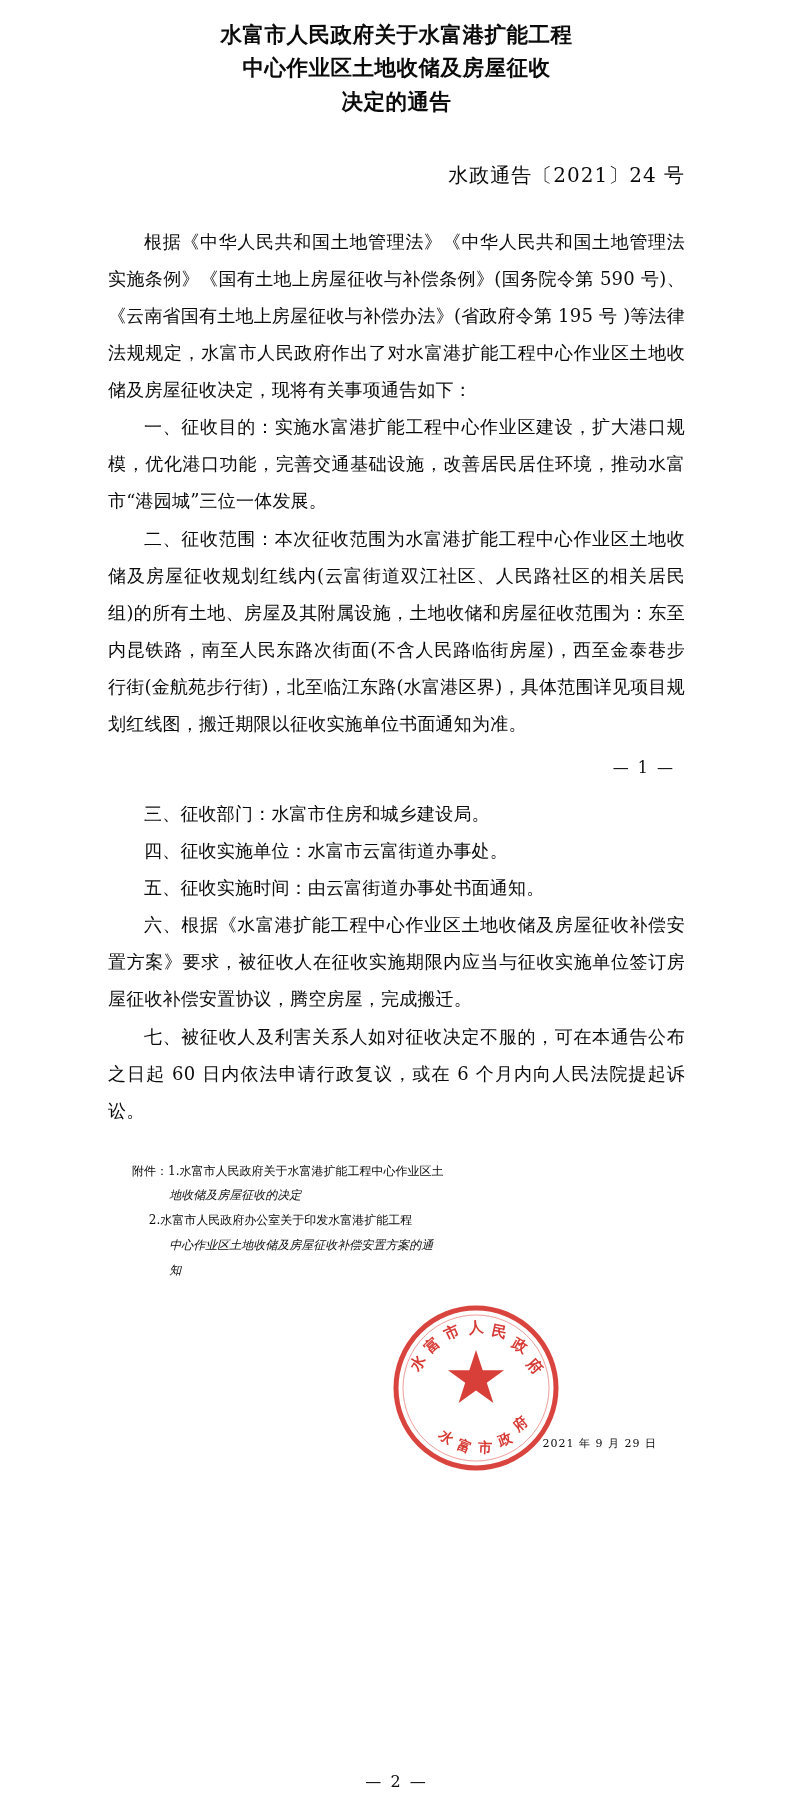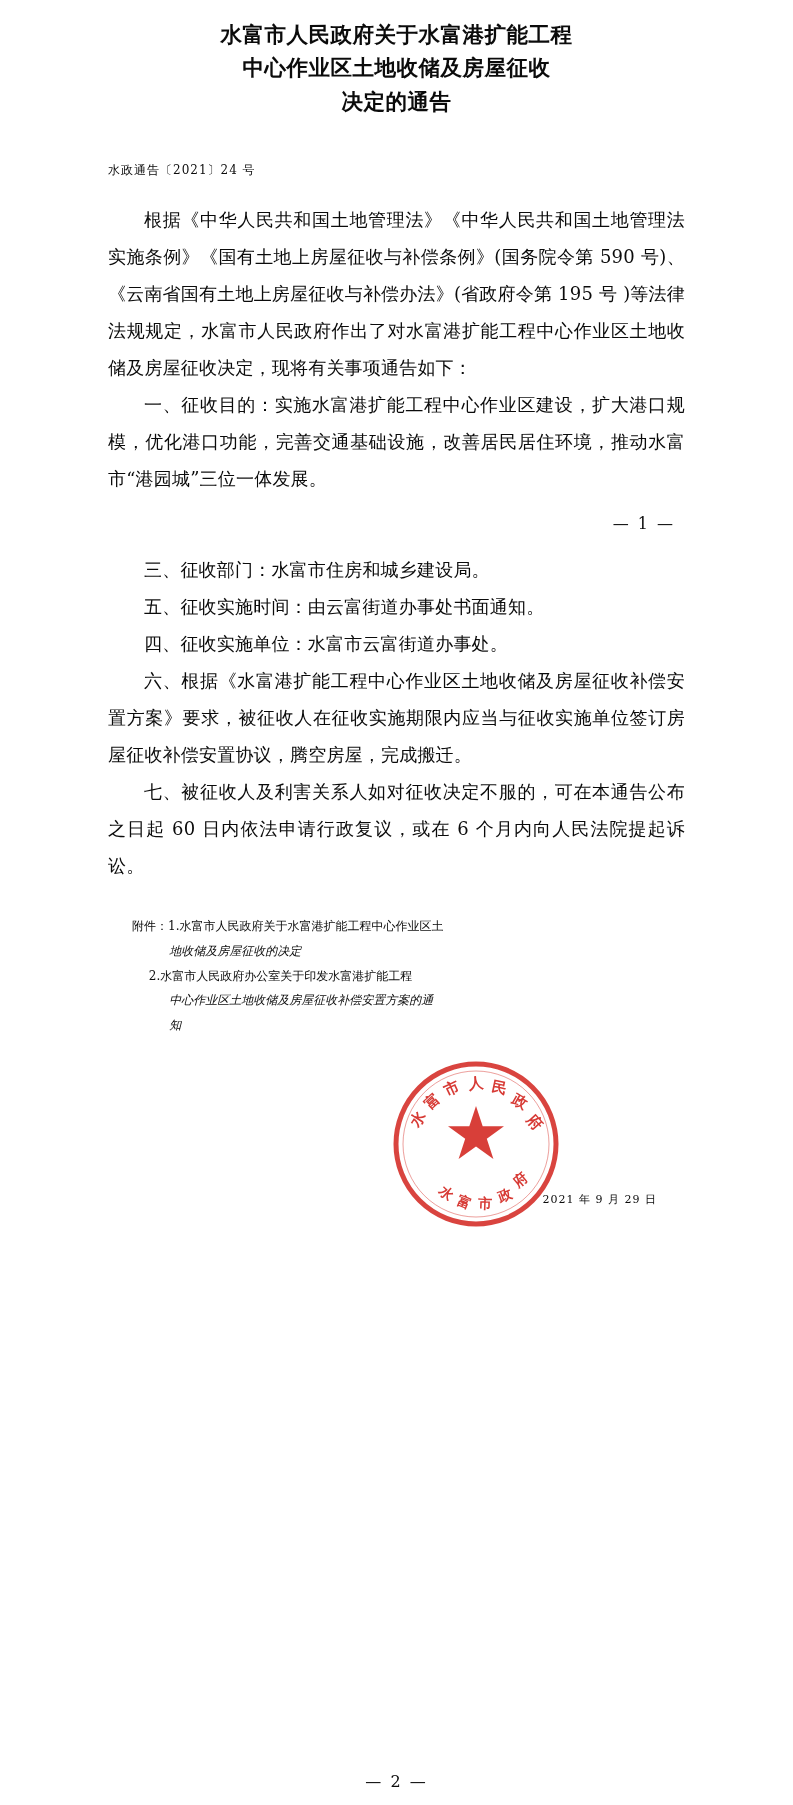--- a/index.html
+++ b/index.html
@@ -24,25 +24,25 @@
   .doc-title {
     text-align: center;
     font-weight: bold;
     font-size: 21.5px;
     line-height: 1.55;
     letter-spacing: 0.5px;
     margin: 8px 0 0 0;
   }
   .doc-title div { white-space: nowrap; }
   .doc-number {
-    text-align: left;
-    font-size: 12px;
+    text-align: right;
+    font-size: 20px;
     letter-spacing: 1px;
     margin-top: 44px;
-    margin-bottom: 22px;
+    margin-bottom: 34px;
   }
   p.body-para {
     font-size: 18px;
     line-height: 2.06;
     text-align: justify;
     text-justify: inter-ideograph;
     margin: 0 0 0 0;
     text-indent: 2em;
     letter-spacing: 0.2px;
   }
@@ -109,26 +109,27 @@
   <div class="doc-title">
     <div>水富市人民政府关于水富港扩能工程</div>
     <div>中心作业区土地收储及房屋征收</div>
     <div>决定的通告</div>
   </div>
 
   <div class="doc-number">水政通告〔2021〕24 号</div>
 
   <p class="body-para">根据《中华人民共和国土地管理法》《中华人民共和国土地管理法实施条例》《国有土地上房屋征收与补偿条例》(国务院令第 590 号)、《云南省国有土地上房屋征收与补偿办法》(省政府令第 195 号 )等法律法规规定，水富市人民政府作出了对水富港扩能工程中心作业区土地收储及房屋征收决定，现将有关事项通告如下：</p>
   <p class="body-para">一、征收目的：实施水富港扩能工程中心作业区建设，扩大港口规模，优化港口功能，完善交通基础设施，改善居民居住环境，推动水富市“港园城”三位一体发展。</p>
+  <p class="body-para">二、征收范围：本次征收范围为水富港扩能工程中心作业区土地收储及房屋征收规划红线内(云富街道双江社区、人民路社区的相关居民组)的所有土地、房屋及其附属设施，土地收储和房屋征收范围为：东至内昆铁路，南至人民东路次街面(不含人民路临街房屋)，西至金泰巷步行街(金航苑步行街)，北至临江东路(水富港区界)，具体范围详见项目规划红线图，搬迁期限以征收实施单位书面通知为准。</p>
 
   <div class="page-marker">— 1 —</div>
 
   <p class="body-para">三、征收部门：水富市住房和城乡建设局。</p>
+  <p class="body-para">四、征收实施单位：水富市云富街道办事处。</p>
   <p class="body-para">五、征收实施时间：由云富街道办事处书面通知。</p>
-  <p class="body-para">四、征收实施单位：水富市云富街道办事处。</p>
   <p class="body-para">六、根据《水富港扩能工程中心作业区土地收储及房屋征收补偿安置方案》要求，被征收人在征收实施期限内应当与征收实施单位签订房屋征收补偿安置协议，腾空房屋，完成搬迁。</p>
   <p class="body-para">七、被征收人及利害关系人如对征收决定不服的，可在本通告公布之日起 60 日内依法申请行政复议，或在 6 个月内向人民法院提起诉讼。</p>
 
   <div class="attach-block">
     <span class="attach-line">附件：1.水富市人民政府关于水富港扩能工程中心作业区土</span>
     <span class="attach-line cont">地收储及房屋征收的决定</span>
     <span class="attach-line item2">2.水富市人民政府办公室关于印发水富港扩能工程</span>
     <span class="attach-line cont">中心作业区土地收储及房屋征收补偿安置方案的通</span>
     <span class="attach-line cont">知</span>
   </div>

